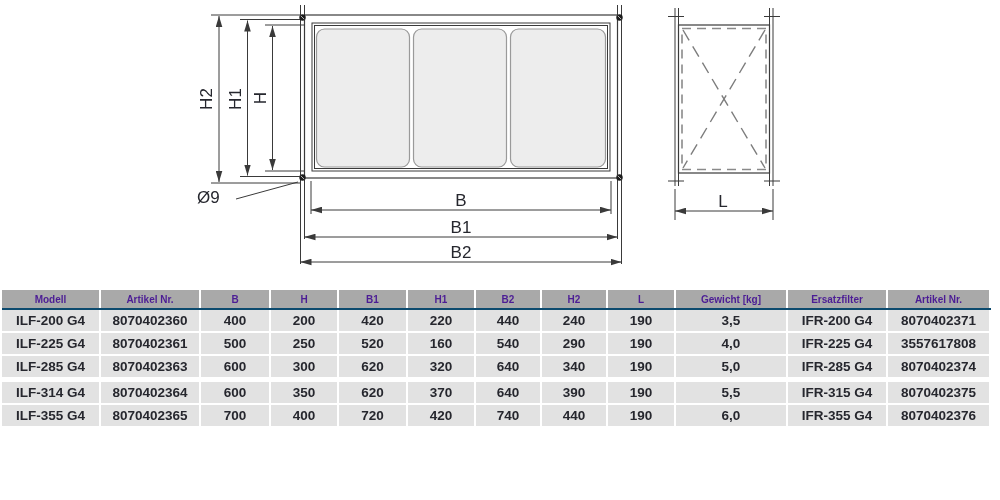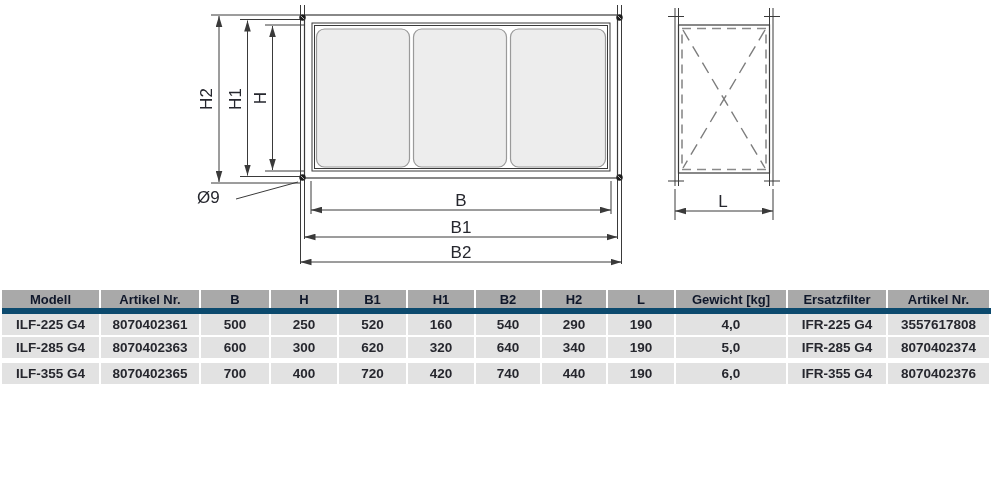--- a/index.html
+++ b/index.html
@@ -1,21 +1,21 @@
 <!DOCTYPE html>
 <html><head>
 <meta charset="utf-8">
 <style>
   html,body{margin:0;padding:0;background:#ffffff;}
   body{width:1000px;height:500px;overflow:hidden;font-family:"Liberation Sans",sans-serif;}
   #drawing{display:block;}
   
   #spec-table{border-collapse:collapse;table-layout:fixed;width:988px;margin:1px 0 0 2px;}
-  #spec-table th{background:#a9a9a9;height:18px;font-size:13px;font-weight:bold;
-    color:#0f172a;text-align:center;padding:0;border-right:2px solid #fff;border-bottom:6px solid #0c4a6e;}
+  #spec-table th{background:#a9a9a9;height:18px;font-size:10px;font-weight:bold;
+    color:#4c1d95;text-align:center;padding:0;border-right:2px solid #fff;border-bottom:2px solid #0c4a6e;}
   #spec-table td{background:#e2e2e2;height:21px;font-size:13.5px;font-weight:bold;
     color:#26272e;text-align:center;padding:0;border-right:2px solid #fff;border-bottom:2px solid #fff;}
   #spec-table tr.group-end td{border-bottom-width:5px;}
   
   .dimtxt{font-family:"Liberation Sans",sans-serif;font-size:17px;fill:#26272e;}
 </style>
 </head>
 <body>
 
 <svg id="drawing" width="1000" height="289" viewBox="0 0 1000 289" xmlns="http://www.w3.org/2000/svg">
@@ -152,20 +152,34 @@
         <th>B2</th>
         <th>H2</th>
         <th>L</th>
         <th>Gewicht [kg]</th>
         <th>Ersatzfilter</th>
         <th>Artikel Nr.</th>
       </tr>
   </thead>
   <tbody>
       <tr>
+        <td>ILF-200 G4</td>
+        <td>8070402360</td>
+        <td>400</td>
+        <td>200</td>
+        <td>420</td>
+        <td>220</td>
+        <td>440</td>
+        <td>240</td>
+        <td>190</td>
+        <td>3,5</td>
+        <td>IFR-200 G4</td>
+        <td>8070402371</td>
+      </tr>
+      <tr>
         <td>ILF-225 G4</td>
         <td>8070402361</td>
         <td>500</td>
         <td>250</td>
         <td>520</td>
         <td>160</td>
         <td>540</td>
         <td>290</td>
         <td>190</td>
         <td>4,0</td>
@@ -180,20 +194,34 @@
         <td>620</td>
         <td>320</td>
         <td>640</td>
         <td>340</td>
         <td>190</td>
         <td>5,0</td>
         <td>IFR-285 G4</td>
         <td>8070402374</td>
       </tr>
       <tr>
+        <td>ILF-314 G4</td>
+        <td>8070402364</td>
+        <td>600</td>
+        <td>350</td>
+        <td>620</td>
+        <td>370</td>
+        <td>640</td>
+        <td>390</td>
+        <td>190</td>
+        <td>5,5</td>
+        <td>IFR-315 G4</td>
+        <td>8070402375</td>
+      </tr>
+      <tr>
         <td>ILF-355 G4</td>
         <td>8070402365</td>
         <td>700</td>
         <td>400</td>
         <td>720</td>
         <td>420</td>
         <td>740</td>
         <td>440</td>
         <td>190</td>
         <td>6,0</td>

